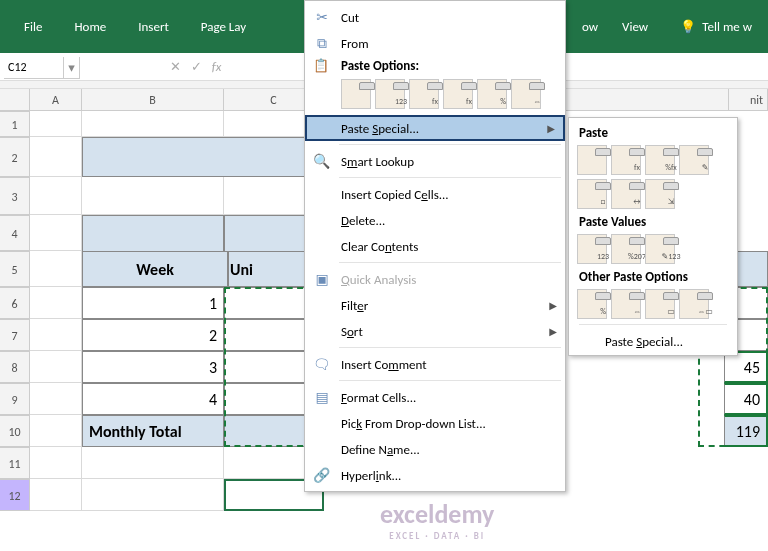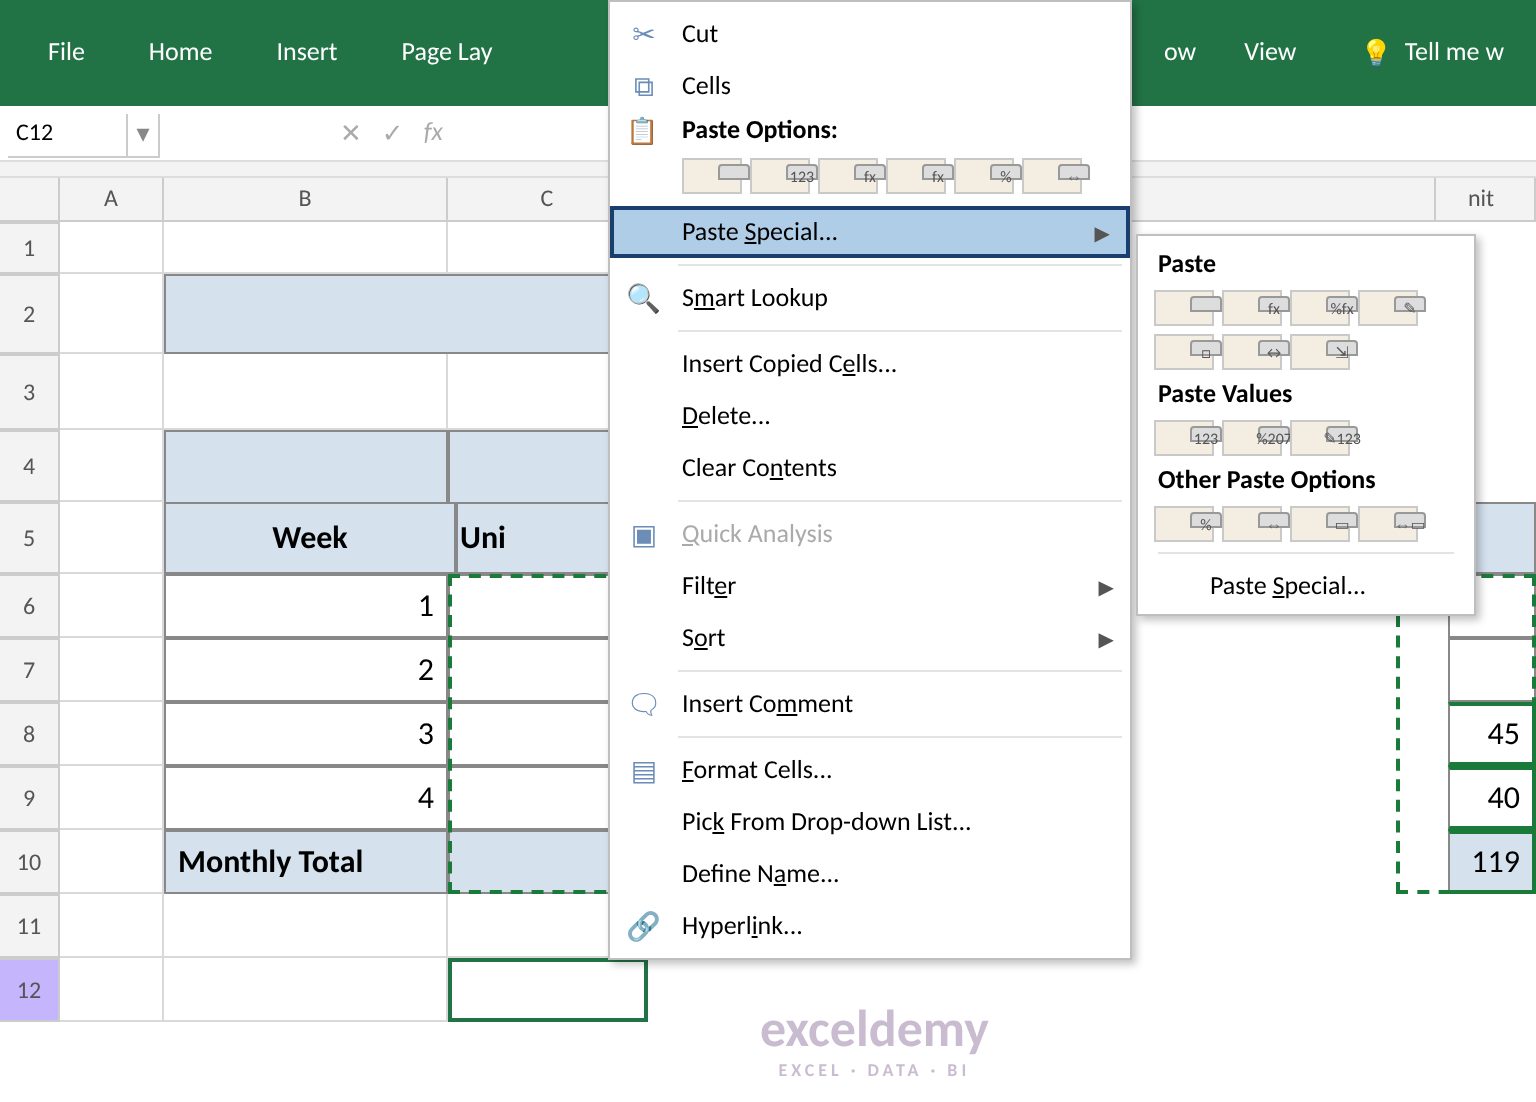--- a/index.html
+++ b/index.html
@@ -42,21 +42,21 @@
 
 
 .ctx { position:absolute; background:#fff; border:1px solid #bfbfbf; box-shadow:2px 2px 4px rgba(0,0,0,0.25); padding:3px 0; font-size:13px; }
 .ctx-item { height:26px; display:flex; align-items:center; padding:0 26px 0 36px; position:relative; white-space:nowrap; cursor:pointer; }
 .ctx-item.sel { background:#b0cde8; border:2px solid #1a3e6e; padding-left:34px; padding-right:24px;}
 .ctx-item .ico { position:absolute; left:8px; width:18px; height:18px; display:flex; align-items:center; justify-content:center; color:#6b8db8; font-size:14px;}
 .ctx-item .arrow { position:absolute; right:8px; font-size:10px; color:#555;}
 .ctx-item.disabled { color:#aaa; }
 .ctx-label-row { padding:2px 8px 4px 36px; font-weight:bold; font-size:13px; }
 .ctx-icon-row { display:flex; gap:4px; padding:2px 10px 6px 36px; }
-.clip-ico { width:30px; height:18px; border:1px solid #c9c9c9; background:#f4ede1; display:flex; flex-direction:column; align-items:center; justify-content:center; font-size:9px; color:#555; position:relative;padding-left:22px;}
+.clip-ico { width:30px; height:30px; border:1px solid #c9c9c9; background:#f4ede1; display:flex; flex-direction:column; align-items:center; justify-content:center; font-size:9px; color:#555; position:relative;padding-left:22px;}
 .clip-ico::before { content:""; position:absolute; top:2px; width:14px; height:6px; border:1px solid #999; border-radius:2px 2px 0 0; background:#ddd;}
 .clip-ico .sub { position:absolute; bottom:2px; font-size:8px;}
 .ctx-sep { height:1px; background:#e3e3e3; margin:3px 4px 3px 34px; }
 
 
 .submenu { position:absolute; background:#fff; border:1px solid #bfbfbf; box-shadow:2px 2px 4px rgba(0,0,0,0.25); padding:4px 6px; font-size:13px;}
 .submenu .section-label { font-weight:bold; padding:3px 4px; }
 .submenu .icon-row { display:flex; gap:4px; padding:2px 2px;}
 .submenu .final { padding:6px 0 2px 30px; }
 
@@ -92,21 +92,21 @@
 </div>
 
 <div style="height:8px;background:#f3f3f3;border-bottom:1px solid #ddd;"></div>
 
 <div class="col-headers">
   <div class="corner"></div>
   <div class="ch" style="width:52px">A</div>
   <div class="ch" style="width:142px">B</div>
   <div class="ch" style="width:100px">C</div>
   <div style="flex:1"></div>
-  <div class="ch" style="width:51px;border-left:1px solid #ccc;text-align:center;padding-right:4px">nit</div>
+  <div class="ch" style="width:40px;border-left:1px solid #ccc;text-align:right;padding-right:4px">nit</div>
 </div>
 
 <div class="grid">
 
   <div class="row" style="height:26px">
     <div class="row-hdr" style="line-height:26px">1</div>
     <div class="cell" style="width:52px"></div>
     <div class="cell" style="width:142px"></div>
     <div class="cell" style="width:100px"></div>
   </div>
@@ -201,21 +201,21 @@
 
 </div>
 
 <div class="ctx" style="left:304px; top:0px; width:262px;">
   <div class="ctx-item">
     <span class="ico">✂</span>
     <span>Cut</span>
   </div>
   <div class="ctx-item">
     <span class="ico">⧉</span>
-    <span>Cells</span>
+    <span>From</span>
   </div>
   <div class="ctx-label-row">
     <span class="ico" style="left:8px;position:absolute">📋</span>
     <span>Paste Options:</span>
   </div>
   <div class="ctx-icon-row">
     <div class="clip-ico"></div>
     <div class="clip-ico">
         <span class="sub">123</span>
       </div>

